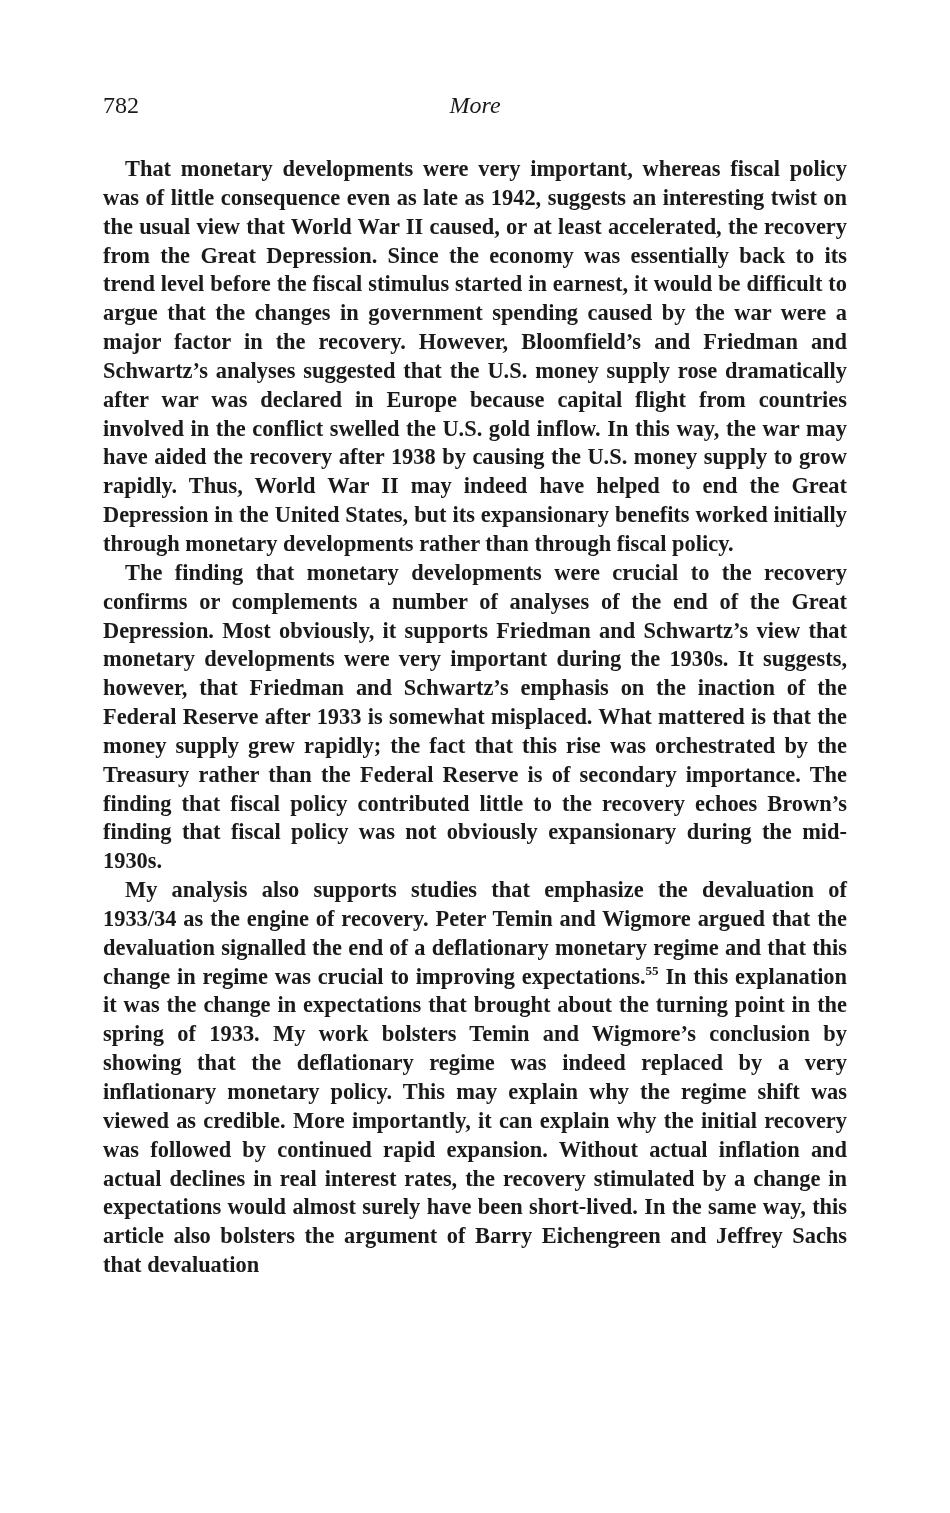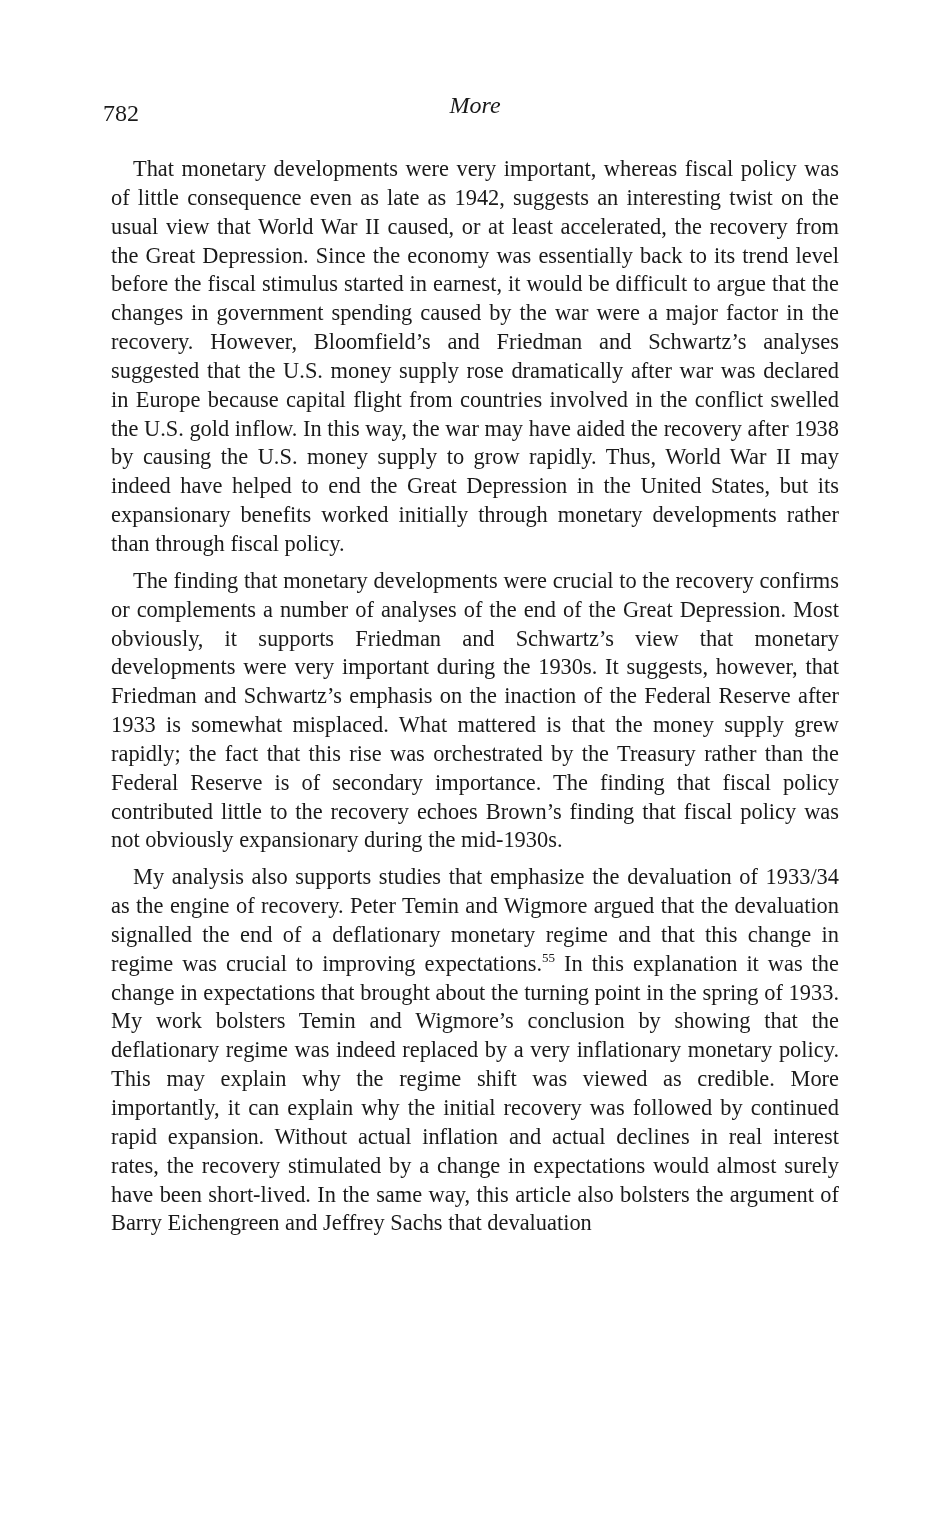--- a/index.html
+++ b/index.html
@@ -1,22 +1,22 @@
 <!DOCTYPE html>
 <html><head>
   <meta charset="utf-8">
   <style>
     html, body { margin: 0; padding: 0; background: #ffffff; }
     body { width: 950px; height: 1513px; position: relative; overflow: hidden; color: #1a1a1a; }
     .page { position: absolute; left: 103px; top: 92px; width: 744px; font-family: "Liberation Serif", "DejaVu Serif", serif; }
     .running-head { position: relative; height: 36px; font-size: 24px; }
-    .page-number { position: absolute; left: 0; top: 8px; }
+    .page-number { position: absolute; left: 0; top: 0; }
     .running-title { position: absolute; left: 0; right: 0; top: 0; text-align: center; font-style: italic; }
     .body { margin-top: 27px; font-size: 22.4px; line-height: 28.85px; text-align: justify; }
-    .body p { margin: 8px; text-indent: 22px; }
+    .body p { margin: 0; text-indent: 22px; font-weight: bold; }
     sup { font-size: 13px; line-height: 0; vertical-align: 9px; }
     .footnotes { margin-top: 17px; font-size: 16.2px; line-height: 21px; text-align: justify; }
     .footnotes p { margin: 0; text-indent: 22px; }
     .footnotes sup { font-size: 10px; vertical-align: 6px; }
     .it { font-style: italic; }
   </style>
 </head>
 <body>
 
 <div class="page">

